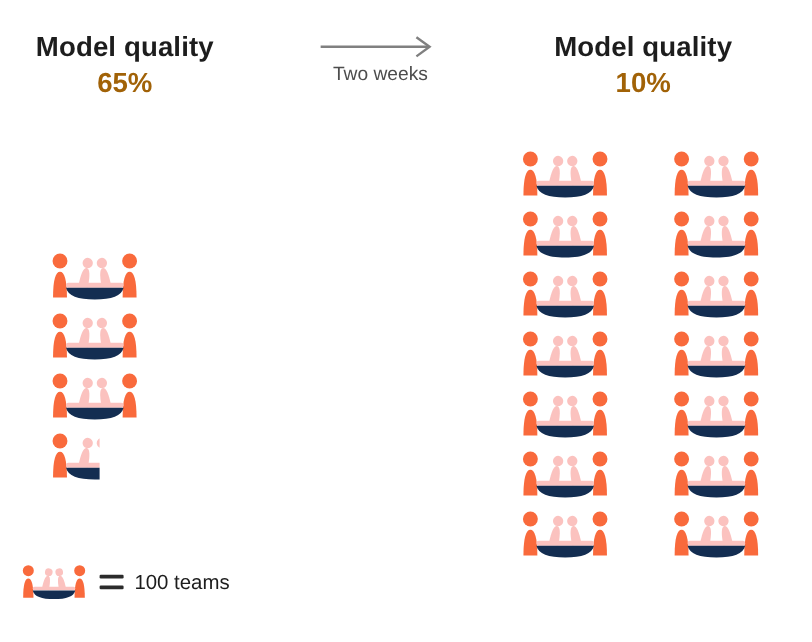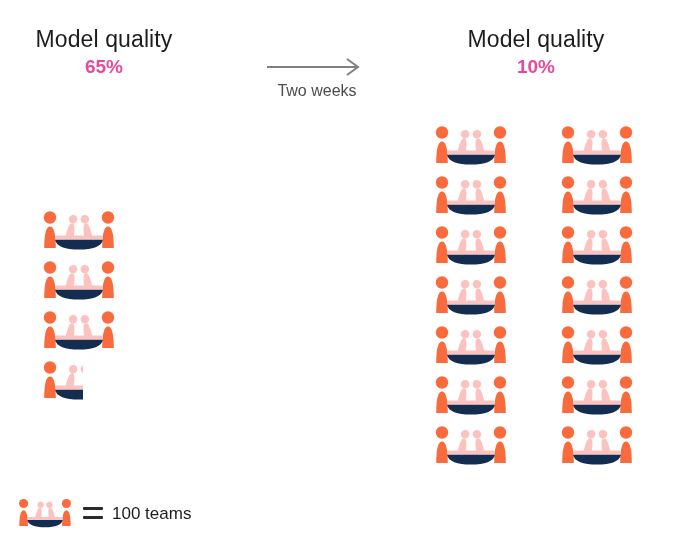--- a/index.html
+++ b/index.html
@@ -23,40 +23,40 @@
 
   
   .panel-heading {
     position: absolute;
     text-align: center;
     line-height: 1.18;
   }
   .panel-heading .h-label {
     display: block;
     font-size: 23px;
-    font-weight: 400;
+    font-weight: 700;
     color: #1d1d1d;
     letter-spacing: 0.1px;
   }
   .panel-heading .h-value {
     display: block;
-    font-size: 19px;
+    font-size: 23px;
     font-weight: 700;
-    color: #ec4899;
+    color: #a16207;
     margin-top: 3px;
   }
 
   #panel-before-heading { left: 6px;   top: 26px; width: 196px; }
   #panel-after-heading  { left: 438px; top: 26px; width: 196px; }
 
   
   #transition-group {
     position: absolute;
     left: 262px;
-    top: 56px;
+    top: 28px;
     width: 110px;
     text-align: center;
   }
   #transition-arrow {
     display: block;
     width: 100px;
     height: 22px;
     margin: 0 auto;
   }
   #transition-caption {
@@ -95,21 +95,21 @@
     top: 0;
   }
   .team-icon.partial {
     width: 43px;
   }
 
   
   #legend {
     position: absolute;
     left: 16px;
-    top: 498px;
+    top: 470px;
     display: flex;
     align-items: center;
     gap: 9px;
   }
   #legend-icon {
     width: 58px;
     height: 31px;
     position: relative;
     overflow: hidden;
     flex: none;

